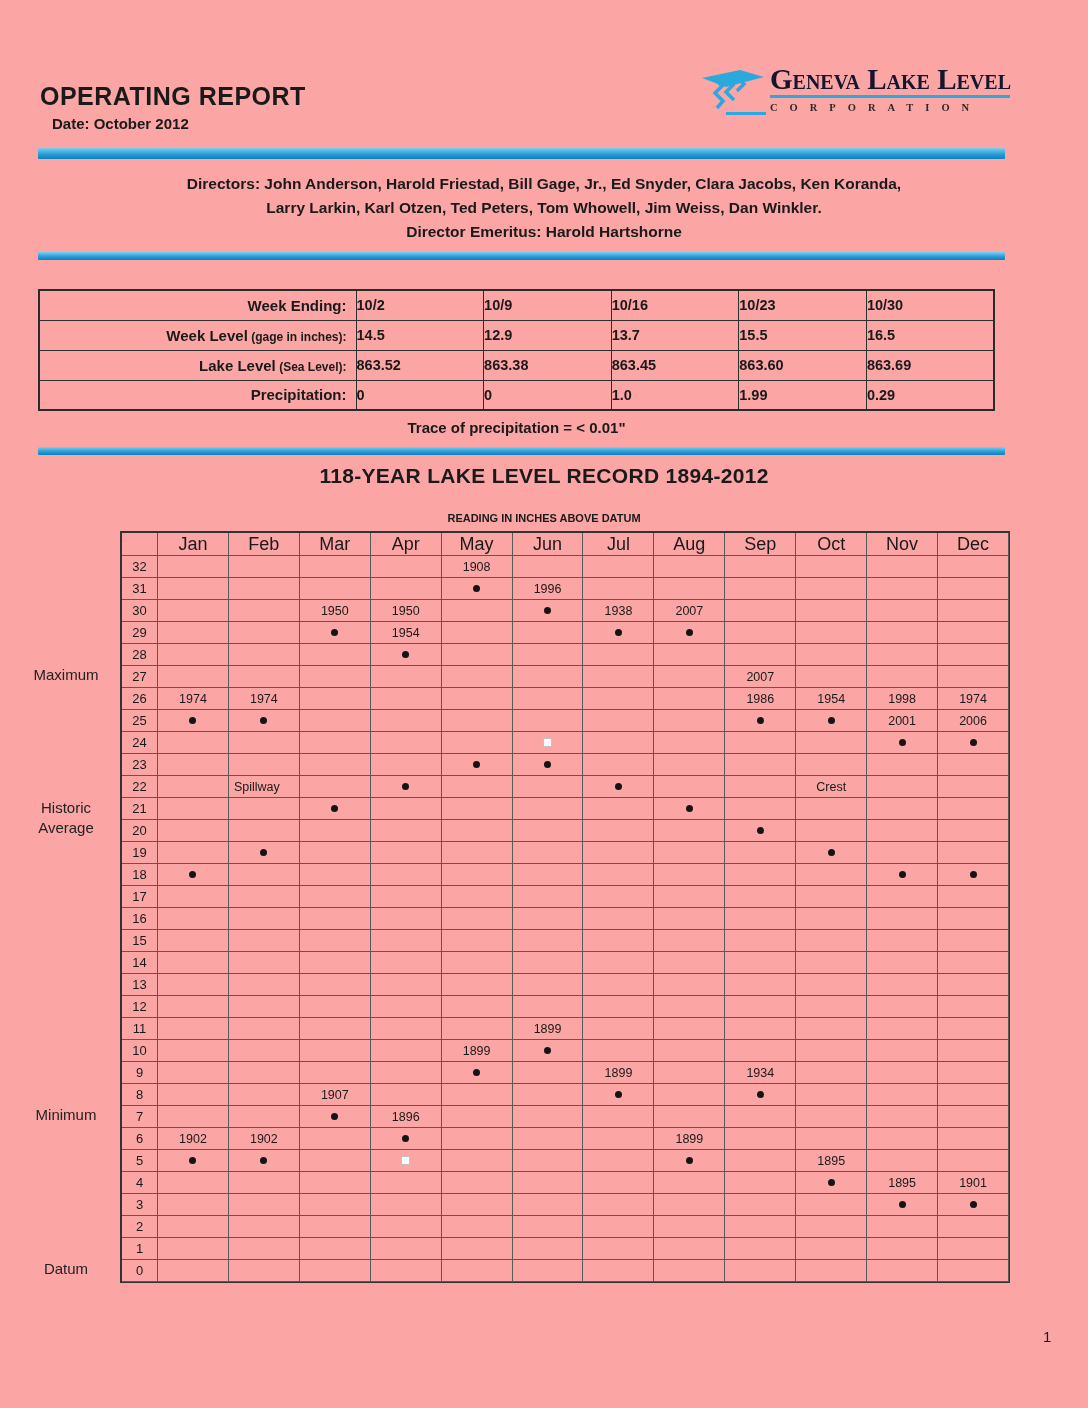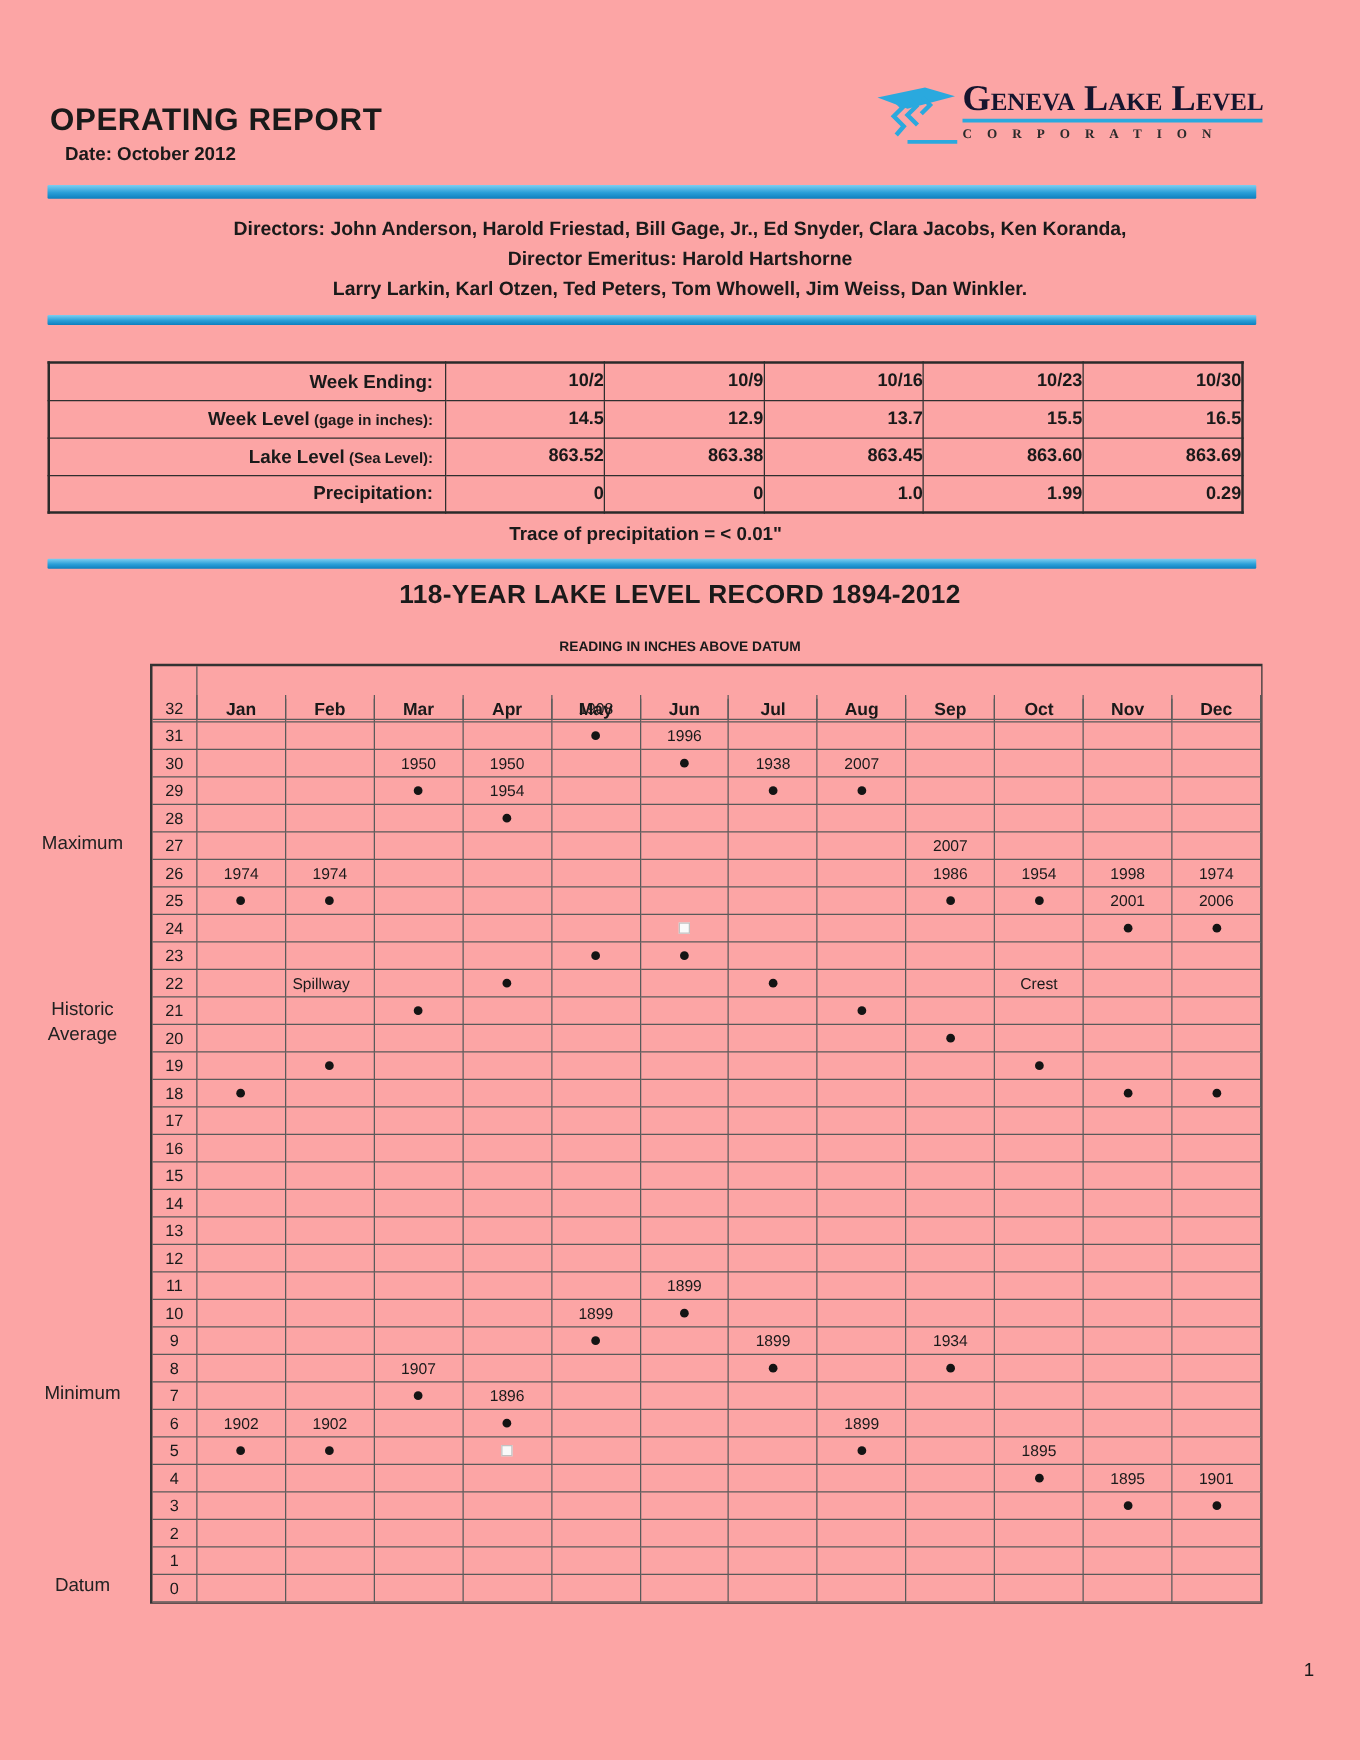--- a/index.html
+++ b/index.html
@@ -26,32 +26,32 @@
 
   
   .directors { position: absolute; left: 94px; top: 172px; width: 900px; text-align: center; font-size: 15.5px; font-weight: 700; line-height: 1.55; }
 
   
   .week-table-wrap { position: absolute; left: 38px; top: 289px; width: 957px; }
   table.week-table { border-collapse: collapse; table-layout: fixed; width: 957px; border: 2px solid #2a2a2a; }
   table.week-table th, table.week-table td { border: 1.6px solid #2f2f2f; height: 30px; }
   .wt-label { width: 317px; text-align: right; padding-right: 9px; font-size: 15px; font-weight: 700; }
   .wt-paren { font-size: 12px; font-weight: 700; }
-  .wt-val { text-align: right; font-size: 14.5px; font-weight: 700; }
+  .wt-val { text-align: left; font-size: 14.5px; font-weight: 700; }
   .week-footnote { position: absolute; left: 38px; top: 419px; width: 957px; text-align: center; font-size: 15px; font-weight: 600; }
 
   
   .chart-title { position: absolute; left: 0; top: 464px; width: 1088px; text-align: center; font-size: 21px; font-weight: 700; letter-spacing: 0.3px; }
   .chart-subtitle { position: absolute; left: 0; top: 512px; width: 1088px; text-align: center; font-size: 11px; font-weight: 700; }
 
   .record-grid { position: absolute; left: 120px; top: 531px; width: 890px; border: 2px solid #333; border-right-width: 1.6px; border-bottom-width: 1.6px; }
   .g-row { display: grid; grid-template-columns: 36px repeat(12, 1fr); height: 22px; }
   .g-row.g-header { height: 23px; }
   .g-cell, .g-rlabel, .g-mhead, .g-corner { border-right: 1px solid #5a5a5a; border-bottom: 1px solid #5a5a5a; display: flex; align-items: center; justify-content: center; overflow: visible; position: relative; }
-  .g-mhead { font-size: 14px; font-weight: 700; margin-top: 26px; }
+  .g-mhead { font-size: 18px; font-weight: 400; }
   .g-rlabel { font-size: 13px; }
   .g-year { font-size: 12.5px; white-space: nowrap; }
   .g-cell.g-left { justify-content: flex-start; padding-left: 5px; }
   .g-dot { width: 7px; height: 7px; background: #141414; border-radius: 50%; }
   .g-sq { width: 9px; height: 9px; border: 1.5px solid #c2c2c2; background: #fafafa; }
 
   
   .side-label { position: absolute; left: 18px; width: 96px; text-align: center; font-size: 15px; color: #222; }
   .lbl-maximum { top: 666px; }
   .lbl-historic { top: 798px; line-height: 20px; }
@@ -80,22 +80,22 @@
       <div class="logo-name">Geneva Lake Level</div>
       <div class="logo-rule"></div>
       <div class="logo-sub">CORPORATION</div>
     </div>
   </div>
 
   <div class="blue-bar bar-1"></div>
 
   <div class="directors">
     <div>Directors: John Anderson, Harold Friestad, Bill Gage, Jr., Ed Snyder, Clara Jacobs, Ken Koranda,</div>
+    <div>Larry Larkin, Karl Otzen, Ted Peters, Tom Whowell, Jim Weiss, Dan Winkler.</div>
     <div>Director Emeritus: Harold Hartshorne</div>
-    <div>Larry Larkin, Karl Otzen, Ted Peters, Tom Whowell, Jim Weiss, Dan Winkler.</div>
   </div>
 
   <div class="blue-bar bar-2"></div>
 
   <div class="week-table-wrap">
     <table class="week-table">
       <tbody>
           <tr>
             <th class="wt-label"><span>Week Ending:</span></th>
             <td class="wt-val">10/2</td>

